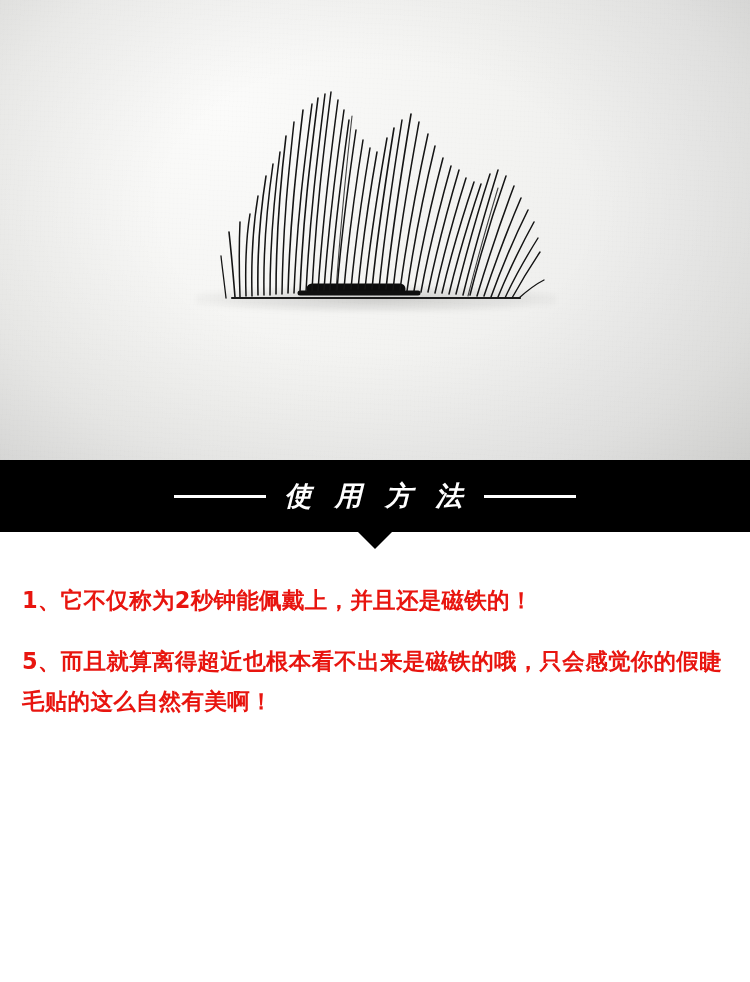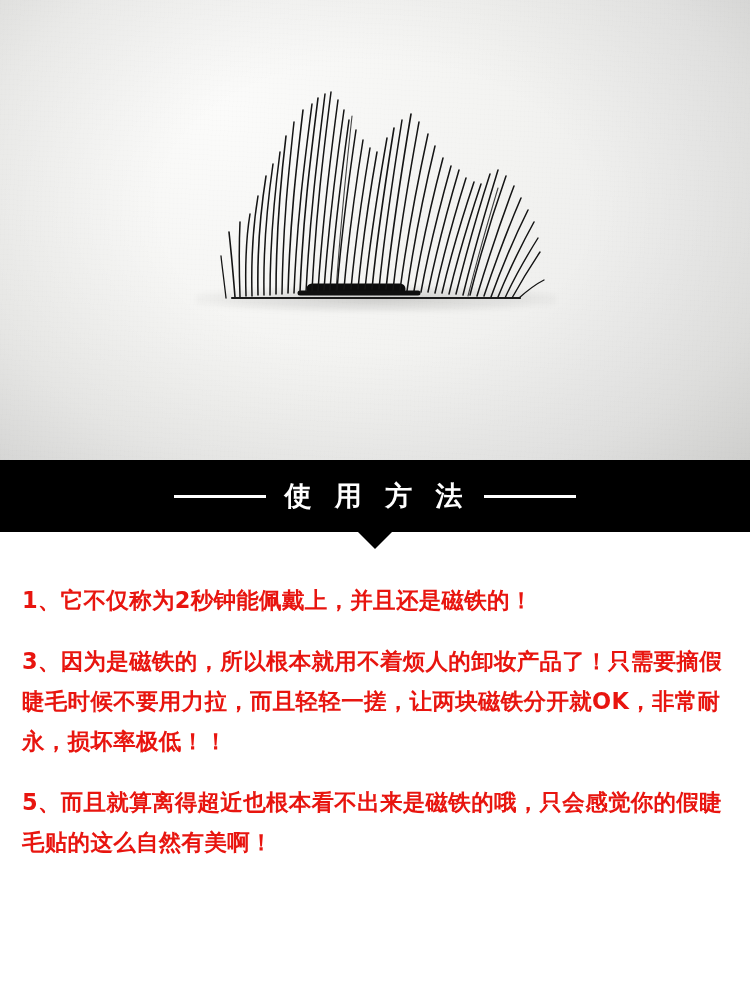--- a/index.html
+++ b/index.html
@@ -62,20 +62,21 @@
     width: 360px;
     height: 26px;
     background: radial-gradient(ellipse at center, rgba(0,0,0,.16) 0%, rgba(0,0,0,.06) 55%, rgba(0,0,0,0) 80%);
     filter: blur(2px);
   }
 
   
   .banner-wrap {
     position: relative;
     width: 750px;
+    font-style: italic;
   }
   .banner {
     position: relative;
     width: 750px;
     height: 72px;
     background: #000000;
     display: flex;
     align-items: center;
     justify-content: center;
     gap: 14px;
@@ -202,17 +203,16 @@
     <div class="banner">
       <span class="rule"></span>
       <span class="banner-title">使 用 方 法</span>
       <span class="rule"></span>
     </div>
     <div class="banner-arrow"></div>
   </div>
 
   <div class="content">
     <p class="para">1、它不仅称为2秒钟能佩戴上，并且还是磁铁的！</p>
-    <p class="para">3、因为是磁铁的，所以根本就用不着烦人的卸妆产品了！只需要摘假睫毛时候不要用力拉，而且轻轻一搓，让两块磁铁分开就OK，非常耐永，损坏率极低！！</p>
     <p class="para">5、而且就算离得超近也根本看不出来是磁铁的哦，只会感觉你的假睫毛贴的这么自然有美啊！</p>
   </div>
 
 </div>
 
 </body></html>

